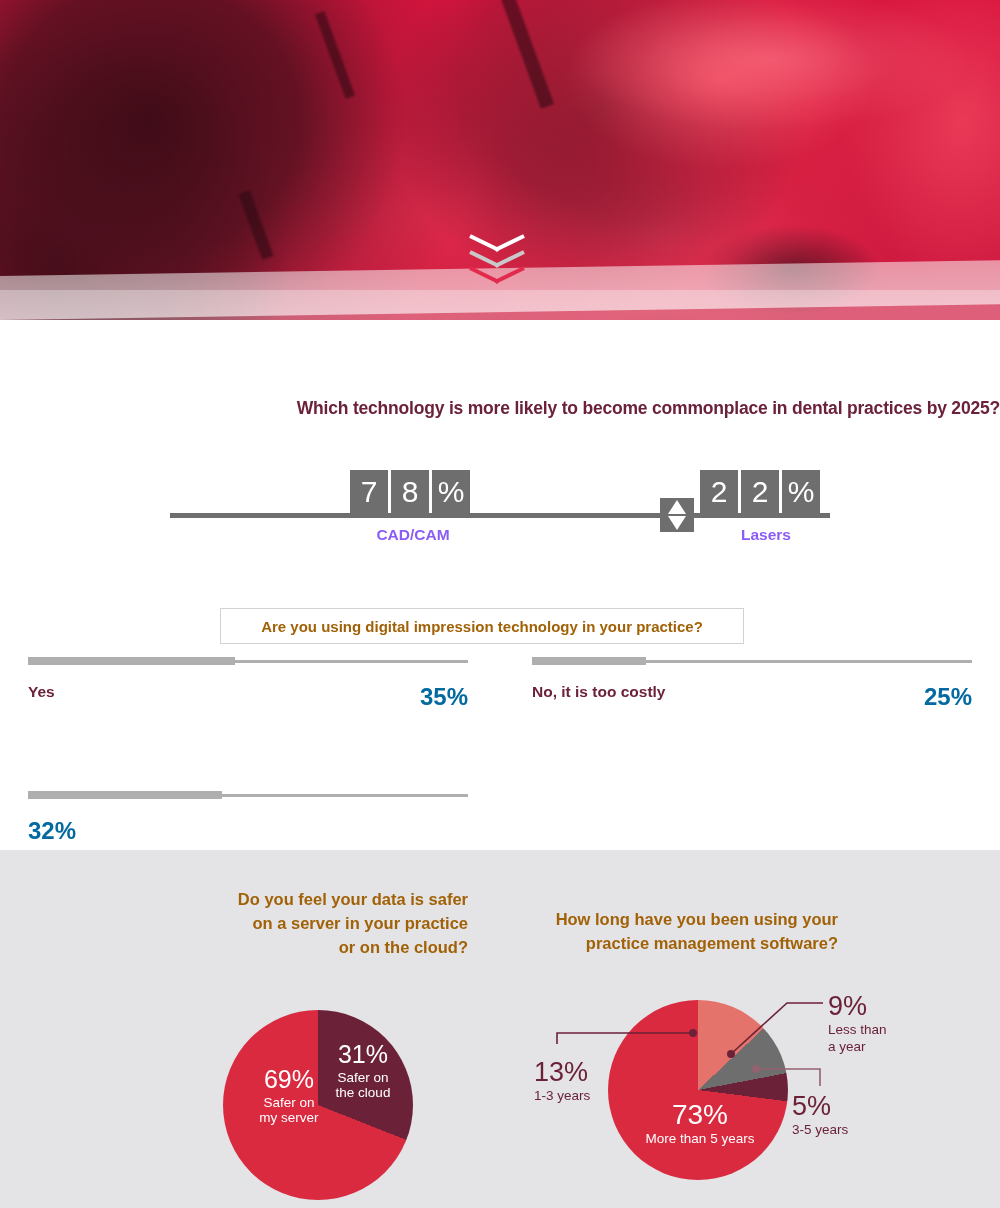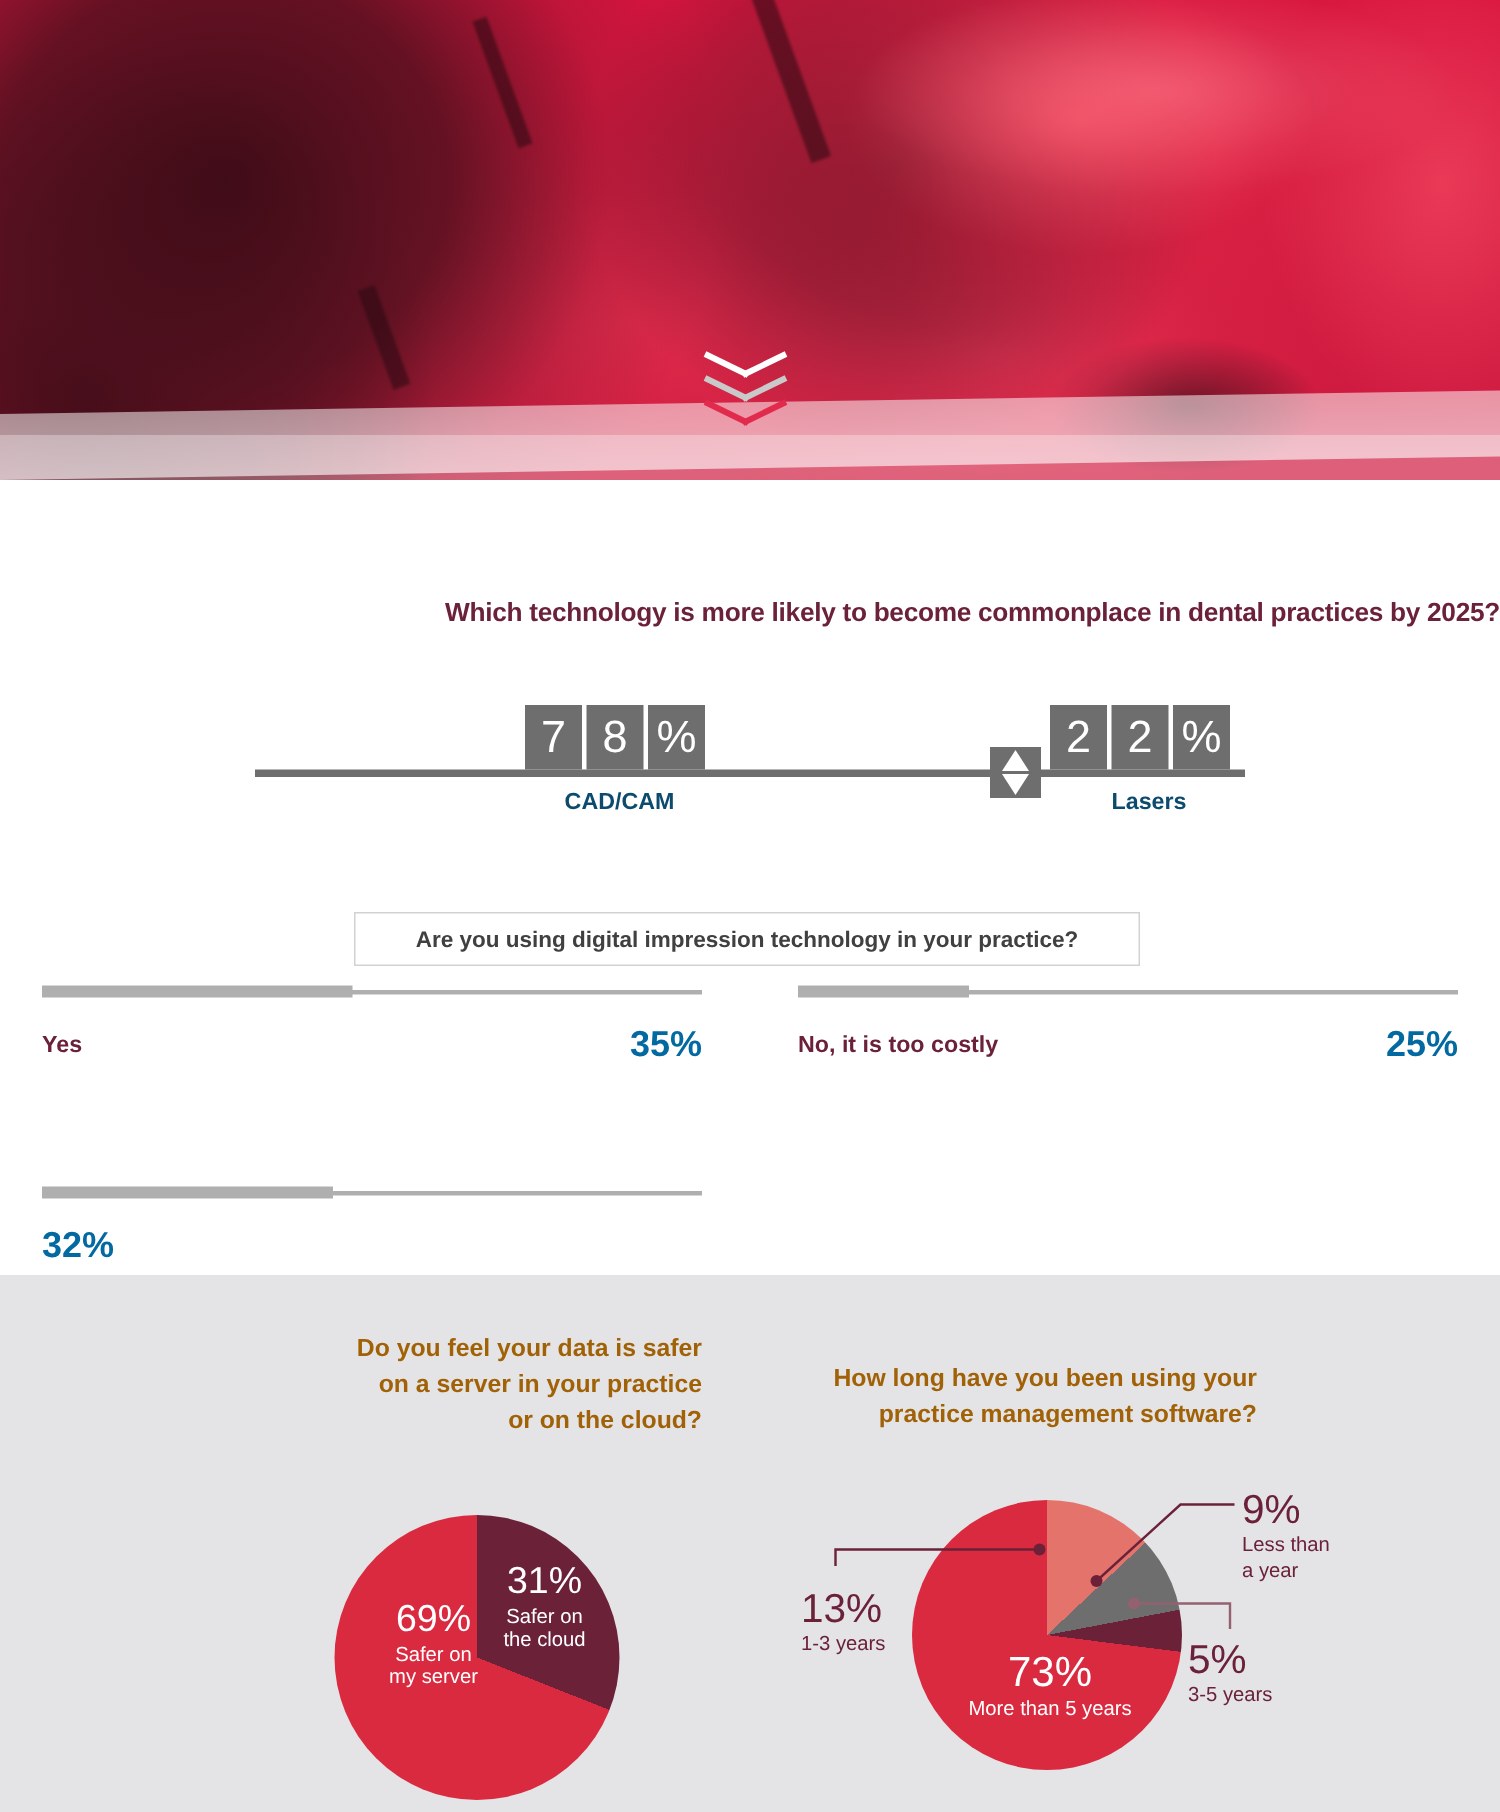--- a/index.html
+++ b/index.html
@@ -182,42 +182,42 @@
     justify-content: center;
     line-height: 1;
   }
   .digits-left  { left: 180px; }
   .digits-right { left: 530px; }
   .slider-label {
     position: absolute;
     top: 56px;
     font-size: 15.5px;
     font-weight: bold;
-    color: #0c4a6e;
+    color: #8b5cf6;
     text-align: center;
     width: 160px;
   }
   .label-left  { left: 163px; }
   .label-right { left: 516px; }
 
   
   .q-box {
     position: absolute;
-    left: 236px;
+    left: 220px;
     top: 288px;
     width: 522px;
     height: 34px;
     border: 1px solid #d2d2d2;
     background: #ffffff;
     display: flex;
     align-items: center;
     justify-content: center;
     font-size: 15px;
     font-weight: bold;
-    color: #404040;
+    color: #a16207;
   }
 
   
   .stats {
     position: absolute;
     left: 28px;
     top: 335px;
     width: 944px;
     display: grid;
     grid-template-columns: 440px 440px;
@@ -240,21 +240,21 @@
     left: 0;
     top: 2px;
     height: 8px;
     background: #AFAFAF;
   }
   .stat-row {
     position: absolute;
     left: 0; right: 0;
     top: 28px;
     display: flex;
-    align-items: center;
+    align-items: flex-start;
     justify-content: space-between;
   }
   .stat-label {
     font-size: 15.5px;
     font-weight: bold;
     color: #6B2239;
   }
   .stat-value {
     font-size: 24px;
     font-weight: bold;

